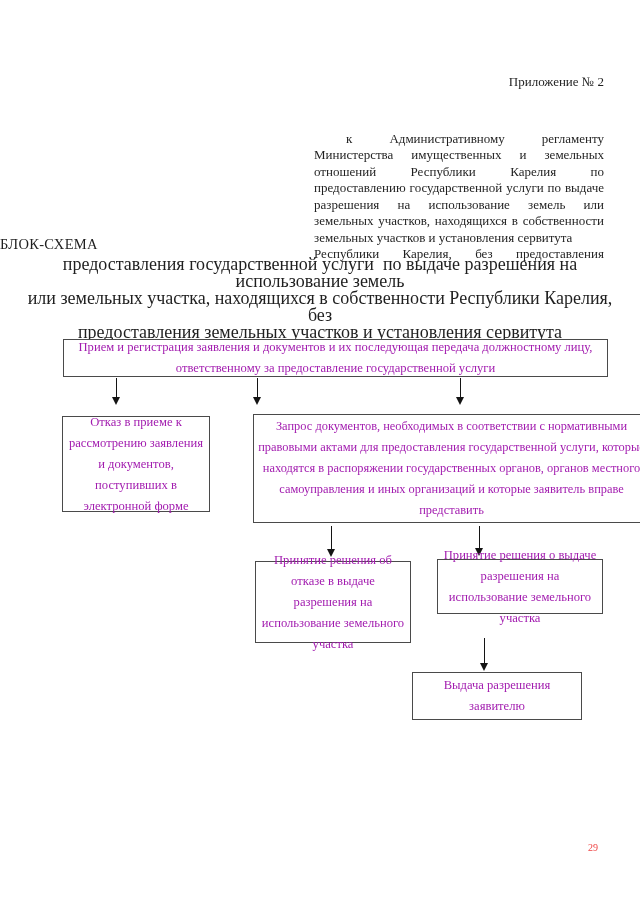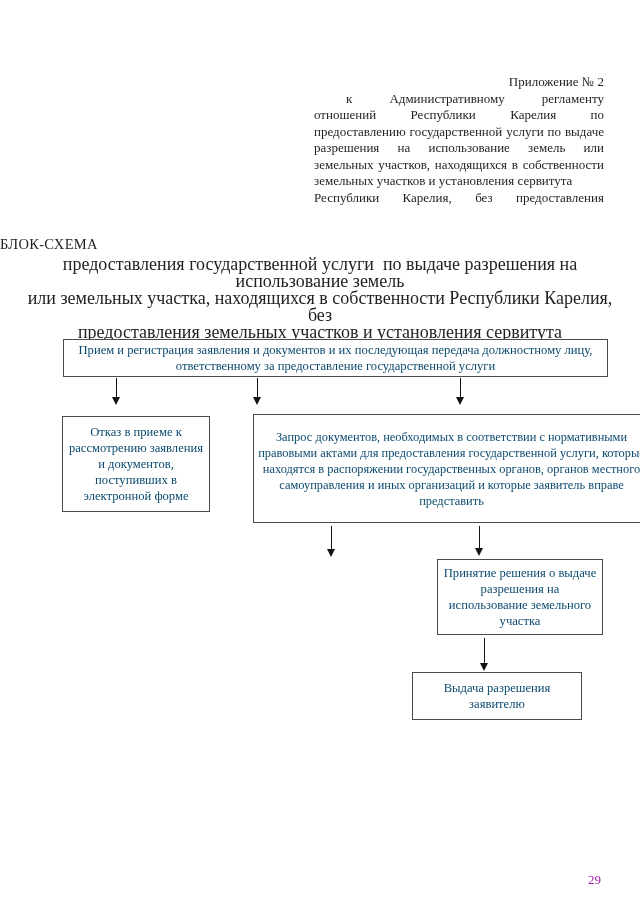--- a/index.html
+++ b/index.html
@@ -33,20 +33,21 @@
     font-family: Liberation Serif, serif;
   }
   .header-line {
     text-align: justify;
     text-align-last: justify;
     white-space: normal;
   }
   .header-line.first {
     padding-left: 32px;
     box-sizing: border-box;
+    margin-top: 40px;
   }
   .header-line.last {
     text-align-last: left;
   }
 
   
   .doc-title {
     position: absolute;
     top: 236px;
     left: 0;
@@ -78,31 +79,31 @@
   }
   .fc-box {
     position: absolute;
     border: 1.4px solid #4a4a4a;
     box-sizing: border-box;
     display: flex;
     align-items: center;
     justify-content: center;
     text-align: center;
     font-size: 12.6px;
-    line-height: 16px;
-    color: #0c4a6e;
+    line-height: 21px;
+    color: #a21caf;
     background: #ffffff;
   }
   .fc-box .bt { white-space: normal; }
 
   .box-intake  { left: 63px;  top: 339px; width: 545px; height: 38px;  padding: 0 10px; }
   .box-refuse  { left: 62px;  top: 416px; width: 148px; height: 96px;  padding: 0 2px; }
   .box-request { left: 253px; top: 414px; width: 397px; height: 109px; padding: 0 0; font-size: 12.4px; }
   .box-deny    { left: 255px; top: 561px; width: 156px; height: 82px;  padding: 0 2px; }
-  .box-grant   { left: 437px; top: 559px; width: 166px; height: 76px;  padding: 0 4px; }
+  .box-grant   { left: 437px; top: 559px; width: 166px; height: 55px;  padding: 0 4px; }
   .box-issue   { left: 412px; top: 672px; width: 170px; height: 48px;  padding: 7px 4px; }
 
   .flow-arrow {
     position: absolute;
     width: 0;
     border-left: 1.6px solid #141414;
   }
   .flow-arrow::after {
     content: "";
     position: absolute;
@@ -118,33 +119,34 @@
   .arrow-2 { left: 257px; top: 378px; height: 20px; }
   .arrow-3 { left: 460px; top: 378px; height: 20px; }
   .arrow-4 { left: 331px; top: 526px; height: 24px; }
   .arrow-5 { left: 479px; top: 526px; height: 23px; }
   .arrow-6 { left: 484px; top: 638px; height: 26px; }
 
   
   .page-number {
     position: absolute;
     left: 588px;
-    top: 872px;
-    font-size: 13px;
-    color: #a21caf;
+    top: 842px;
+    font-size: 10px;
+    color: #ef4444;
   }
 </style>
 </head>
 <body>
 
 <div class="page">
 
   <div class="header-block">
     <div class="annex-line">Приложение № 2</div>
     <div class="header-line first">к Административному регламенту</div>
+    <div class="header-line">Министерства имущественных и земельных</div>
     <div class="header-line">отношений Республики Карелия по</div>
     <div class="header-line">предоставлению государственной услуги по выдаче</div>
     <div class="header-line">разрешения на использование земель или</div>
     <div class="header-line">земельных участков, находящихся в собственности</div>
     <div class="header-line last">земельных участков и установления сервитута</div>
     <div class="header-line">Республики Карелия, без предоставления</div>
   </div>
 
   <div class="doc-title">БЛОК-СХЕМА</div>
 
@@ -168,20 +170,23 @@
       <span class="bt">Отказ в приеме к рассмотрению заявления и документов, поступивших в электронной форме</span>
     </div>
 
     <div class="fc-box box-request">
       <span class="bt">Запрос документов, необходимых в соответствии с нормативными правовыми актами для предоставления государственной услуги, которые находятся в распоряжении государственных органов, органов местного самоуправления и иных организаций и которые заявитель вправе представить</span>
     </div>
 
     <div class="flow-arrow arrow-4"></div>
     <div class="flow-arrow arrow-5"></div>
 
+    <div class="fc-box box-deny">
+      <span class="bt">Принятие решения об отказе в выдаче разрешения на использование земельного участка</span>
+    </div>
 
     <div class="fc-box box-grant">
       <span class="bt">Принятие решения о выдаче разрешения на использование земельного участка</span>
     </div>
 
     <div class="flow-arrow arrow-6"></div>
 
     <div class="fc-box box-issue">
       <span class="bt">Выдача разрешения заявителю</span>
     </div>

